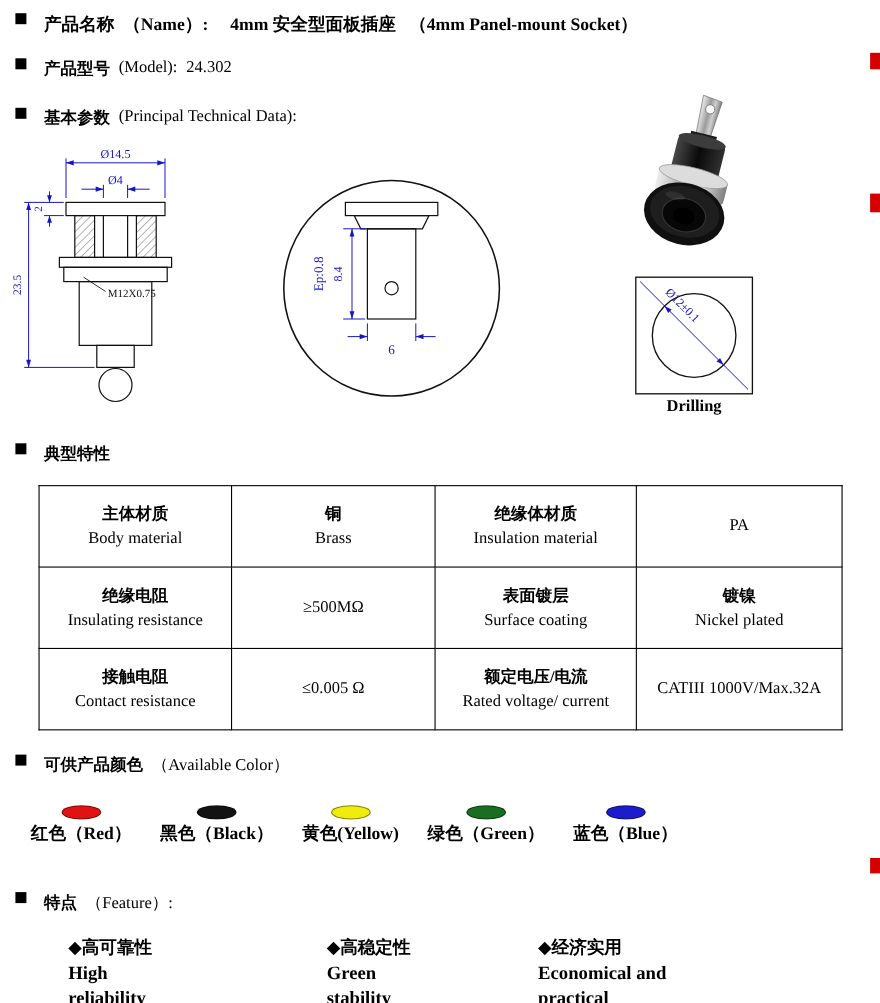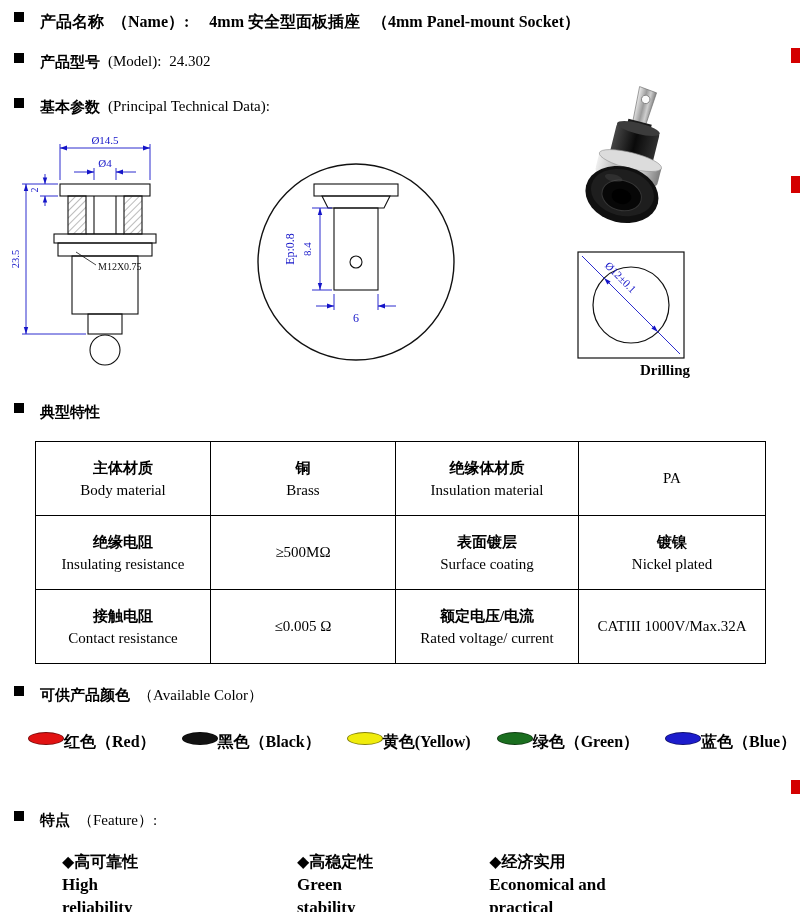--- a/index.html
+++ b/index.html
@@ -10,29 +10,29 @@
   .hrow{position:absolute;left:14px;display:flex;align-items:flex-start;white-space:nowrap}
   .bullet{width:10px;height:10px;background:#000;margin-right:16px;flex:0 0 auto}
   .b{font-weight:700}
   .fs16{font-size:16px}
   .fs15{font-size:15px}
   .mr8{margin-right:8px}
   .ml20{margin-left:20px}
   .ml12{margin-left:12px}
   svg{position:absolute;overflow:visible}
   svg text{font-family:"Liberation Serif","DejaVu Serif",serif}
-  .caption{position:absolute;left:572px;top:362px;width:118px;text-align:right;
+  .caption{position:absolute;left:572px;top:362px;width:118px;text-align:center;
            font-weight:700;font-size:15px}
   table.spec{position:absolute;left:35px;top:441px;border-collapse:collapse;table-layout:fixed}
   table.spec td{border:1px solid #000;height:74px;text-align:center;vertical-align:middle;padding:3px}
   .cnl{font-size:15px;font-weight:700;line-height:1.55}
   .enl{font-size:15px;line-height:1.35}
   .cnl:empty,.enl:empty{display:none}
   .colors-row{position:absolute;left:28px;top:732px;display:flex;gap:26px;align-items:flex-end}
-  .citem{display:flex;flex-direction:row;align-items:flex-start}
+  .citem{display:flex;flex-direction:column;align-items:center}
   .swatch{width:36px;height:13px;border-radius:50%;border:1px solid rgba(0,0,0,.45);margin-bottom:3px}
   .clabel{font-size:16px;font-weight:700;white-space:nowrap}
   .feat-row{position:absolute;left:0;top:850px;width:668px;display:flex;align-items:flex-start}
   .fitem{display:flex;flex-direction:column}
   .fcn{font-size:16px;font-weight:700;line-height:1.5}
   .fen{font-size:17px;font-weight:700;line-height:1.35}
   .f1{margin-left:62px}
   .f2{margin-left:128px}
   .f3{margin-left:88px}
   .edge-mark{position:absolute;right:0;width:9px;background:#d40000}

